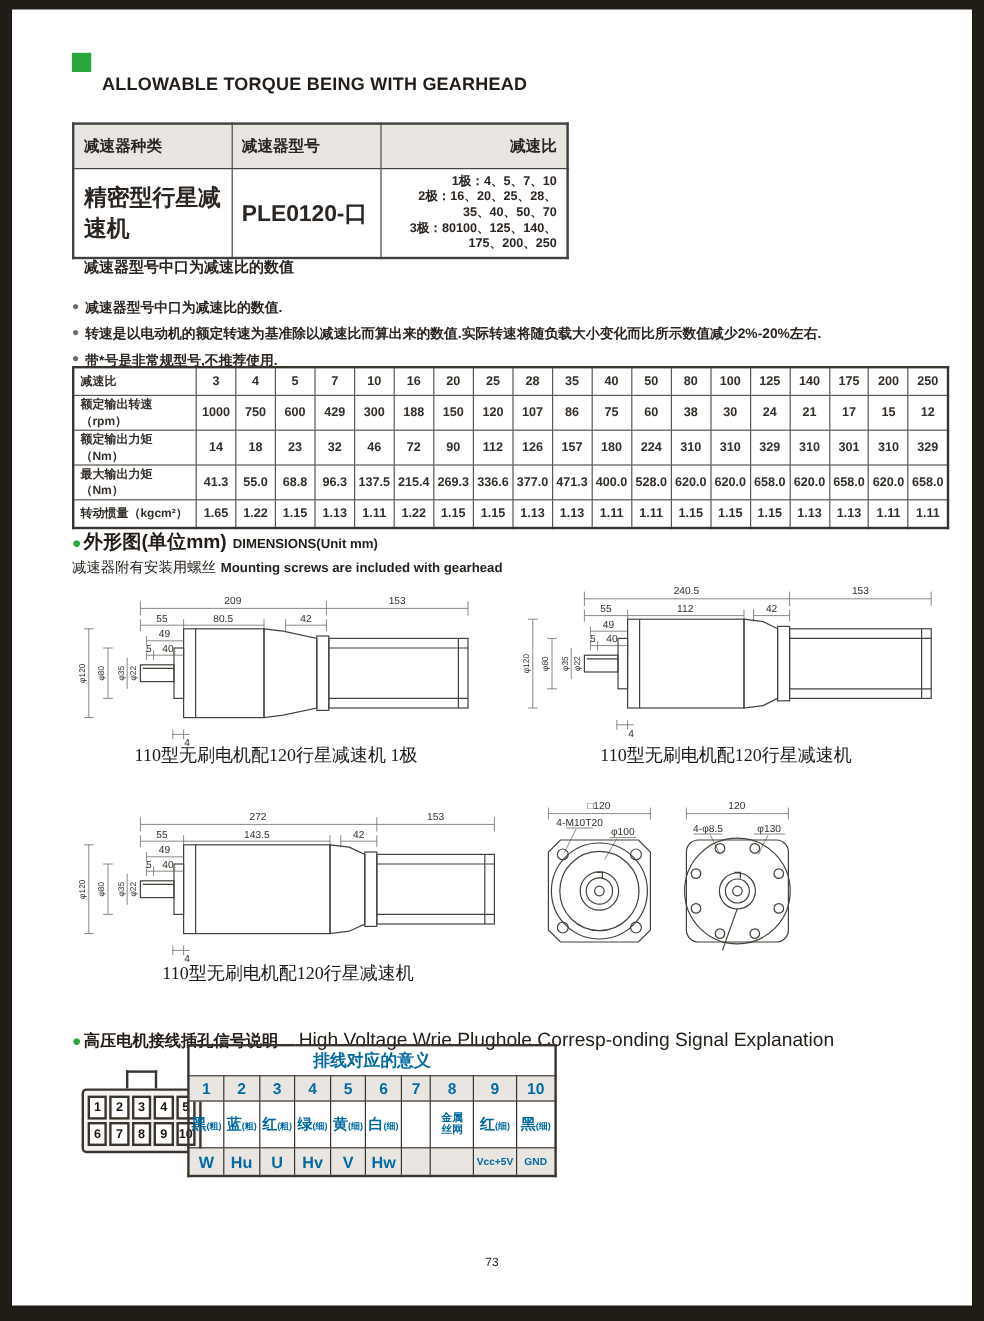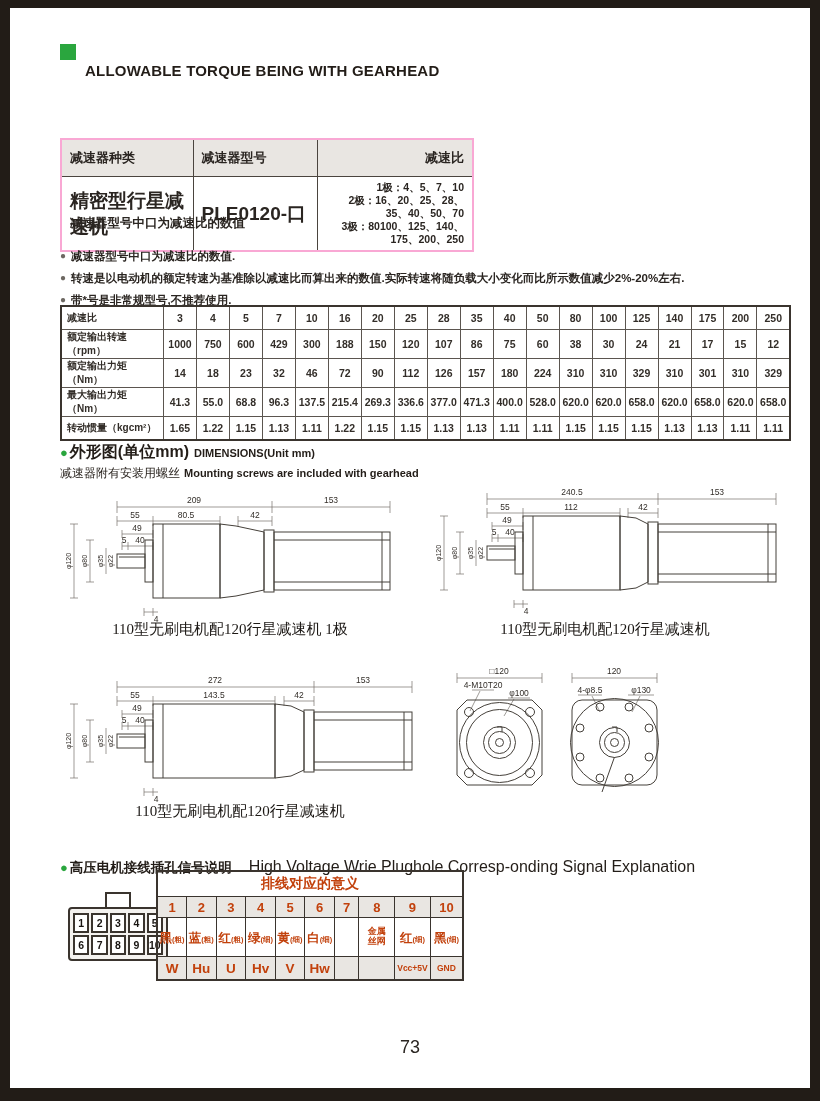--- a/index.html
+++ b/index.html
@@ -9,21 +9,21 @@
     position:relative;font-family:"Liberation Sans",sans-serif;color:#2a2521;overflow:hidden;
   }
   
   .title-block{position:absolute;left:50px;top:36px;}
   .title-row{display:flex;align-items:center;}
   .green-sq{width:16px;height:16px;background:#2aa63e;display:inline-block;margin-right:9px;}
   .title-zh{font-size:25px;font-weight:bold;color:#231d18;letter-spacing:1px;}
   .title-en{font-size:15px;font-weight:bold;color:#231d18;margin:2px 0 0 25px;letter-spacing:.2px;}
   
   table{border-collapse:collapse;}
-  .gear-table{position:absolute;left:50px;top:94px;width:412px;border:2px solid #f9a8d4;table-layout:fixed;margin-top:36px;}
+  .gear-table{position:absolute;left:50px;top:94px;width:412px;border:2px solid #404040;table-layout:fixed;}
   .gear-table td{border:1.5px solid #4a443e;padding:4px 8px;vertical-align:middle;}
   .gear-table .ghead td{background:#e9e6e2;font-size:13px;font-weight:bold;height:28px;}
   .gear-table .gbody td{height:64px;}
   .gear-table .r{text-align:right;}
   .cell-type,.cell-model{font-size:19px;font-weight:bold;}
   .ratio-lines{font-size:10.5px;font-weight:bold;line-height:13px;}
   .gear-footnote{position:absolute;left:60px;top:207px;font-size:12.5px;font-weight:bold;color:#2a2521;}
   
   .notes{position:absolute;left:50px;top:241px;}
   .note{font-size:11.5px;font-weight:bold;color:#2a2521;margin-bottom:7px;display:flex;align-items:flex-start;}
@@ -51,31 +51,31 @@
   
   .sig-head{left:50px;top:839px;}
   .sig-zh{font-size:13.5px;font-weight:bold;color:#231d18;margin-top:12px;}
   .sig-en{font-size:16px;font-weight:normal;color:#231d18;margin-left:17px;}
   .connector{position:absolute;left:58px;top:884px;width:100px;}
   .conn-tab{width:22px;height:13px;border:2.5px solid #3a342e;background:#fff;margin:0 auto;border-bottom:none;}
   .conn-body{border:2.5px solid #3a342e;border-radius:4px;background:#f4f2ef;padding:4px 3px;}
   .conn-grid{display:grid;grid-template-columns:repeat(5,1fr);gap:2px;}
   .conn-cell{border:2px solid #3a342e;background:#fff;height:16px;display:flex;align-items:center;justify-content:center;font-size:10.5px;font-weight:bold;color:#181411;}
   .sig-table{position:absolute;left:146px;top:862px;width:308px;border:2px solid #3a342e;table-layout:fixed;}
-  .sig-table td{border:1.5px solid #3a342e;text-align:center;padding:0;color:#c2410c;}
+  .sig-table td{border:1.5px solid #3a342e;text-align:center;padding:0;color:#0369a1;}
   .sig-title{font-size:14px;font-weight:bold;height:24px;}
   .pin-row td{background:#e9e6e2;font-size:13px;font-weight:bold;height:20px;}
   .color-row td{height:38px;font-weight:bold;}
   .color-row .cmain{font-size:12.5px;}
   .color-row .cmain.multi{font-size:9px;display:inline-block;width:22px;line-height:10px;}
   .color-row .csub{font-size:7.5px;}
   .sigv-row td{background:#e9e6e2;font-size:13.5px;font-weight:bold;height:22px;}
   .sigv-row td.small{font-size:8.5px;}
   
-  .page-number{position:absolute;left:0;right:0;bottom:30px;text-align:center;font-size:18px;color:#2a2521;}
+  .page-number{position:absolute;left:0;right:0;bottom:30px;text-align:center;font-size:10px;color:#2a2521;}
 </style>
 </head>
 <body>
 
 <div class="page">
 
   <div class="title-block">
     <div class="title-row">
       <span class="green-sq"></span>
     </div>

